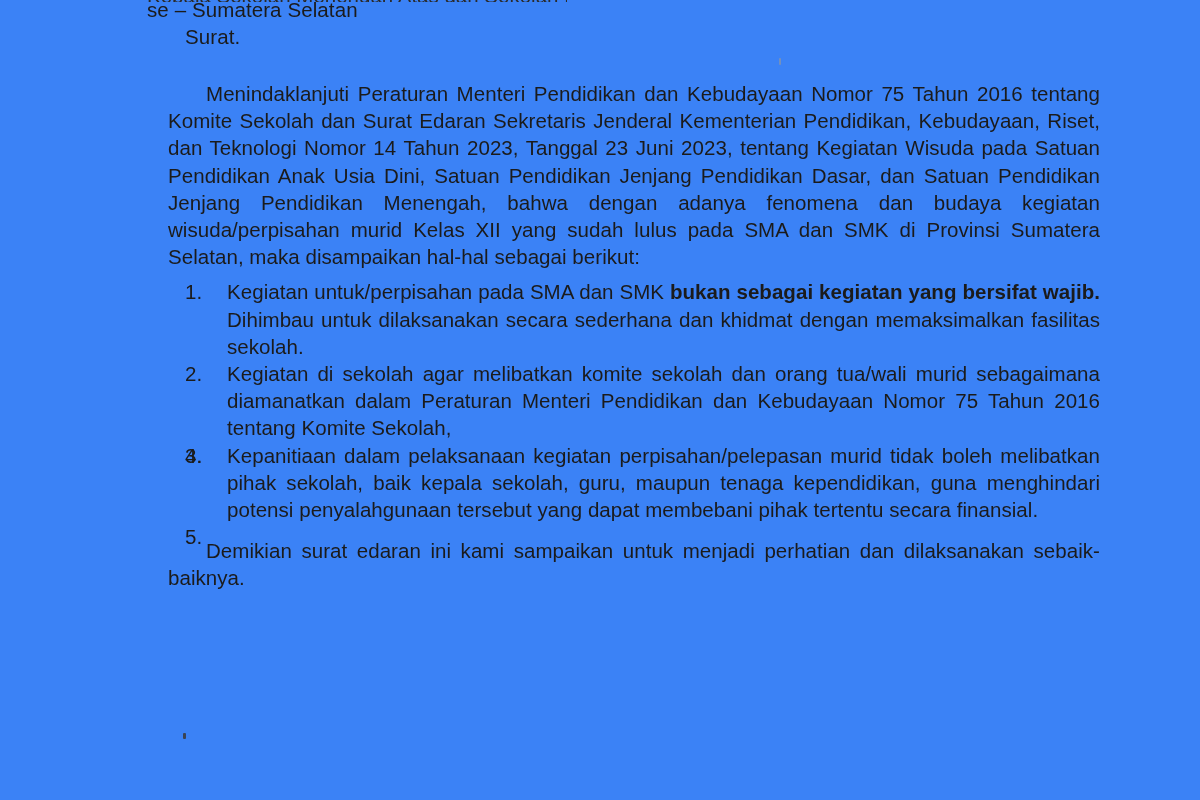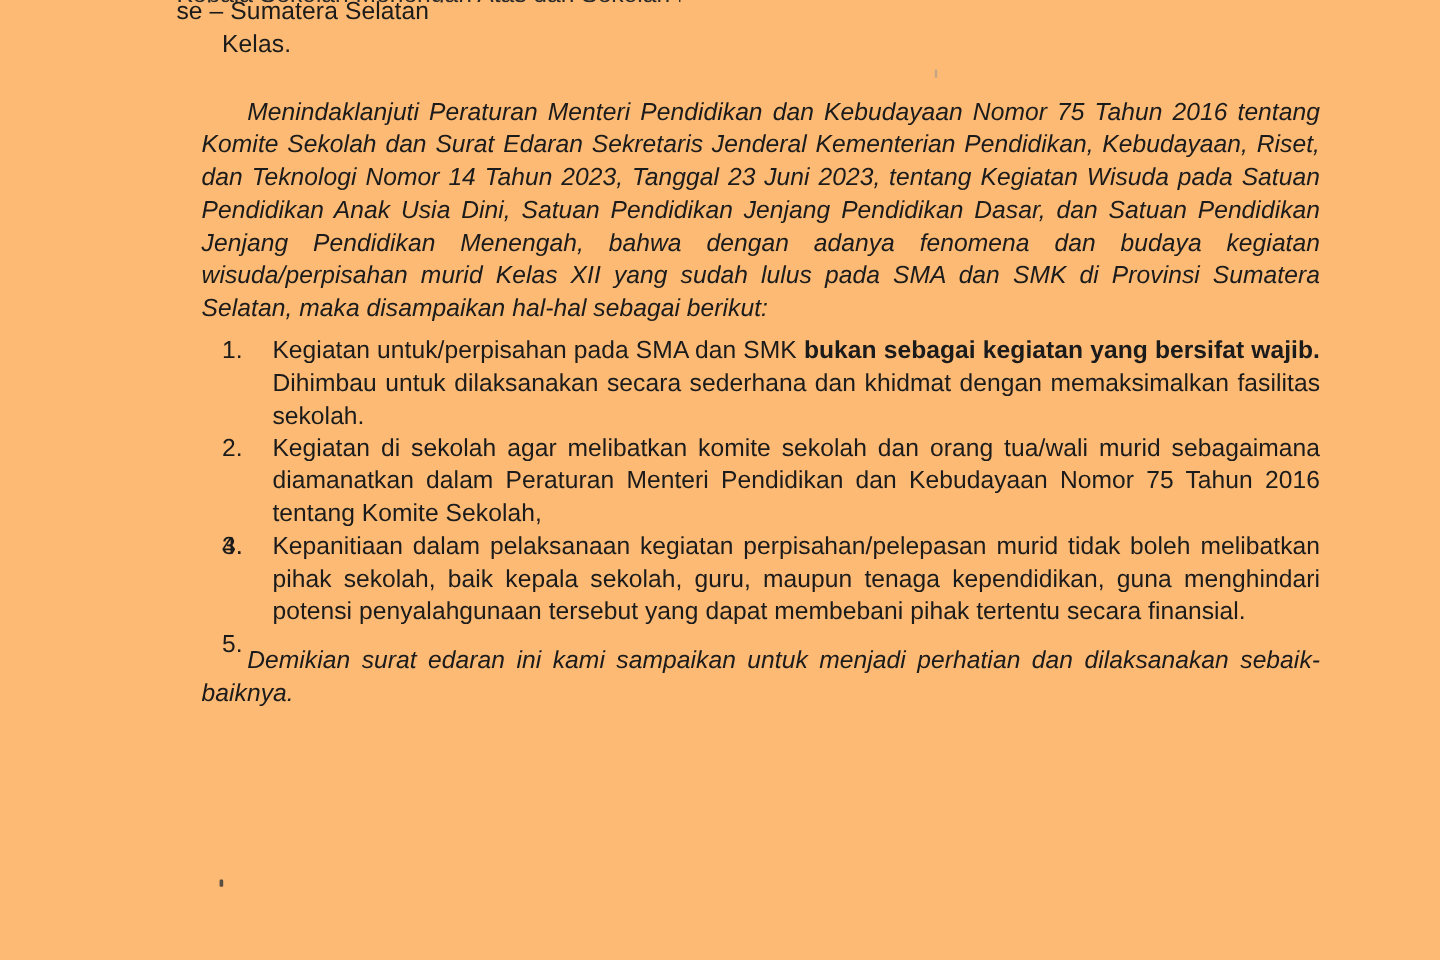--- a/index.html
+++ b/index.html
@@ -13,21 +13,21 @@
     overflow: hidden;
     font-family: "Liberation Sans", sans-serif;
     color: #1b1b1b;
     position: relative;
   }
 
   
   .page {
     position: absolute;
     inset: 0;
-    background: #fdba74;
+    background: #3b82f6;
     overflow: hidden;
   }
 
   
   .content {
     position: absolute;
     left: 147px;
     right: 100px;
     top: 0;
   }
@@ -56,21 +56,20 @@
     font-size: 20.5px;
     line-height: 27.2px;
     text-align: justify;
     text-justify: inter-word;
     letter-spacing: 0.05px;
     margin: 0;
     padding-left: 21px;
   }
   .para.first {
     text-indent: 38px;
-    font-style: italic;
   }
 
   
   .numbered-list {
     margin: 0;
     padding: 0;
     list-style: none;
     padding-left: 21px;
   }
   .numbered-list li {
@@ -138,21 +137,21 @@
 <body>
 
 <div class="page">
 
   <div class="clipped-top">Kepala Sekolah Menengah Atas dan Sekolah Menengah Kejuruan</div>
 
   <div class="content">
 
     <div class="addressee-block">
       <div class="line">se – Sumatera Selatan</div>
-      <div class="line line-indent">Kelas.</div>
+      <div class="line line-indent">Surat.</div>
     </div>
 
     <div class="gap-after-addressee"></div>
 
     <p class="para first">Menindaklanjuti Peraturan Menteri Pendidikan dan Kebudayaan Nomor 75 Tahun 2016 tentang Komite Sekolah dan Surat Edaran Sekretaris Jenderal Kementerian Pendidikan, Kebudayaan, Riset, dan Teknologi Nomor 14 Tahun 2023, Tanggal 23 Juni 2023, tentang Kegiatan Wisuda pada Satuan Pendidikan Anak Usia Dini, Satuan Pendidikan Jenjang Pendidikan Dasar, dan Satuan Pendidikan Jenjang Pendidikan Menengah, bahwa dengan adanya fenomena dan budaya kegiatan wisuda/perpisahan murid Kelas XII yang sudah lulus pada SMA dan SMK di Provinsi Sumatera Selatan, maka disampaikan hal-hal sebagai berikut:</p>
 
     <div class="spacer-sm"></div>
 
     <ol class="numbered-list">
       <li>

